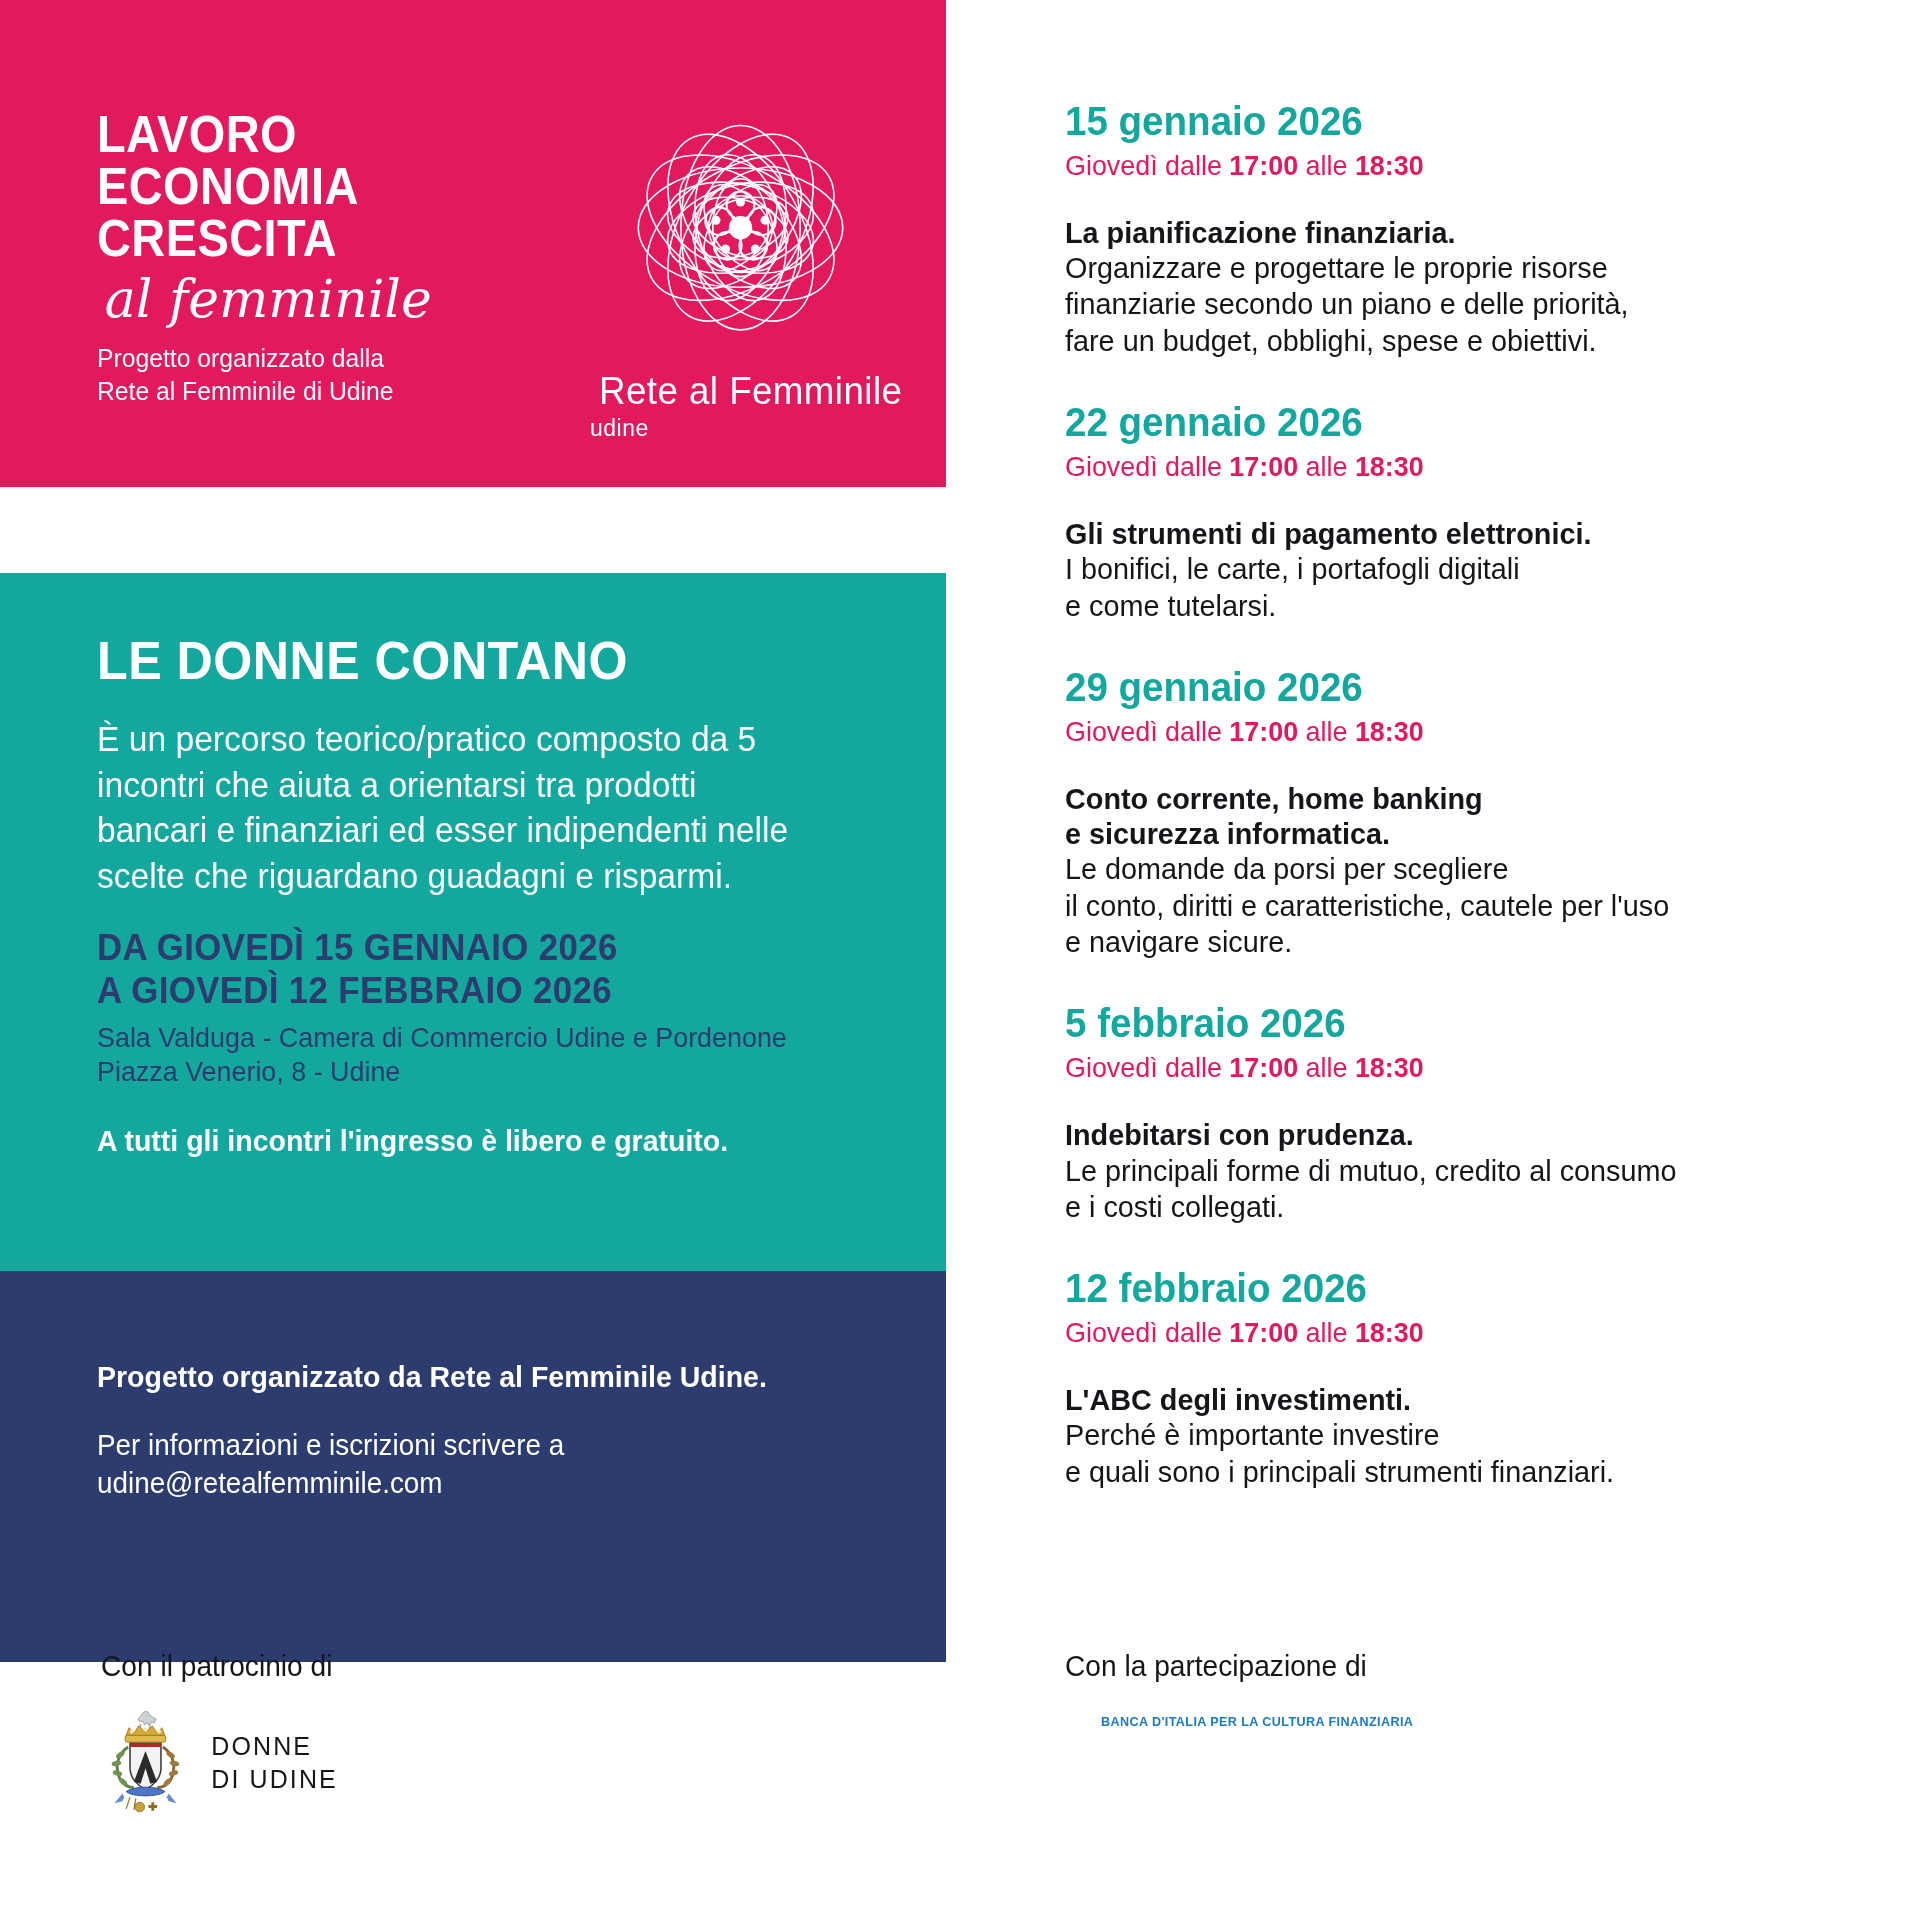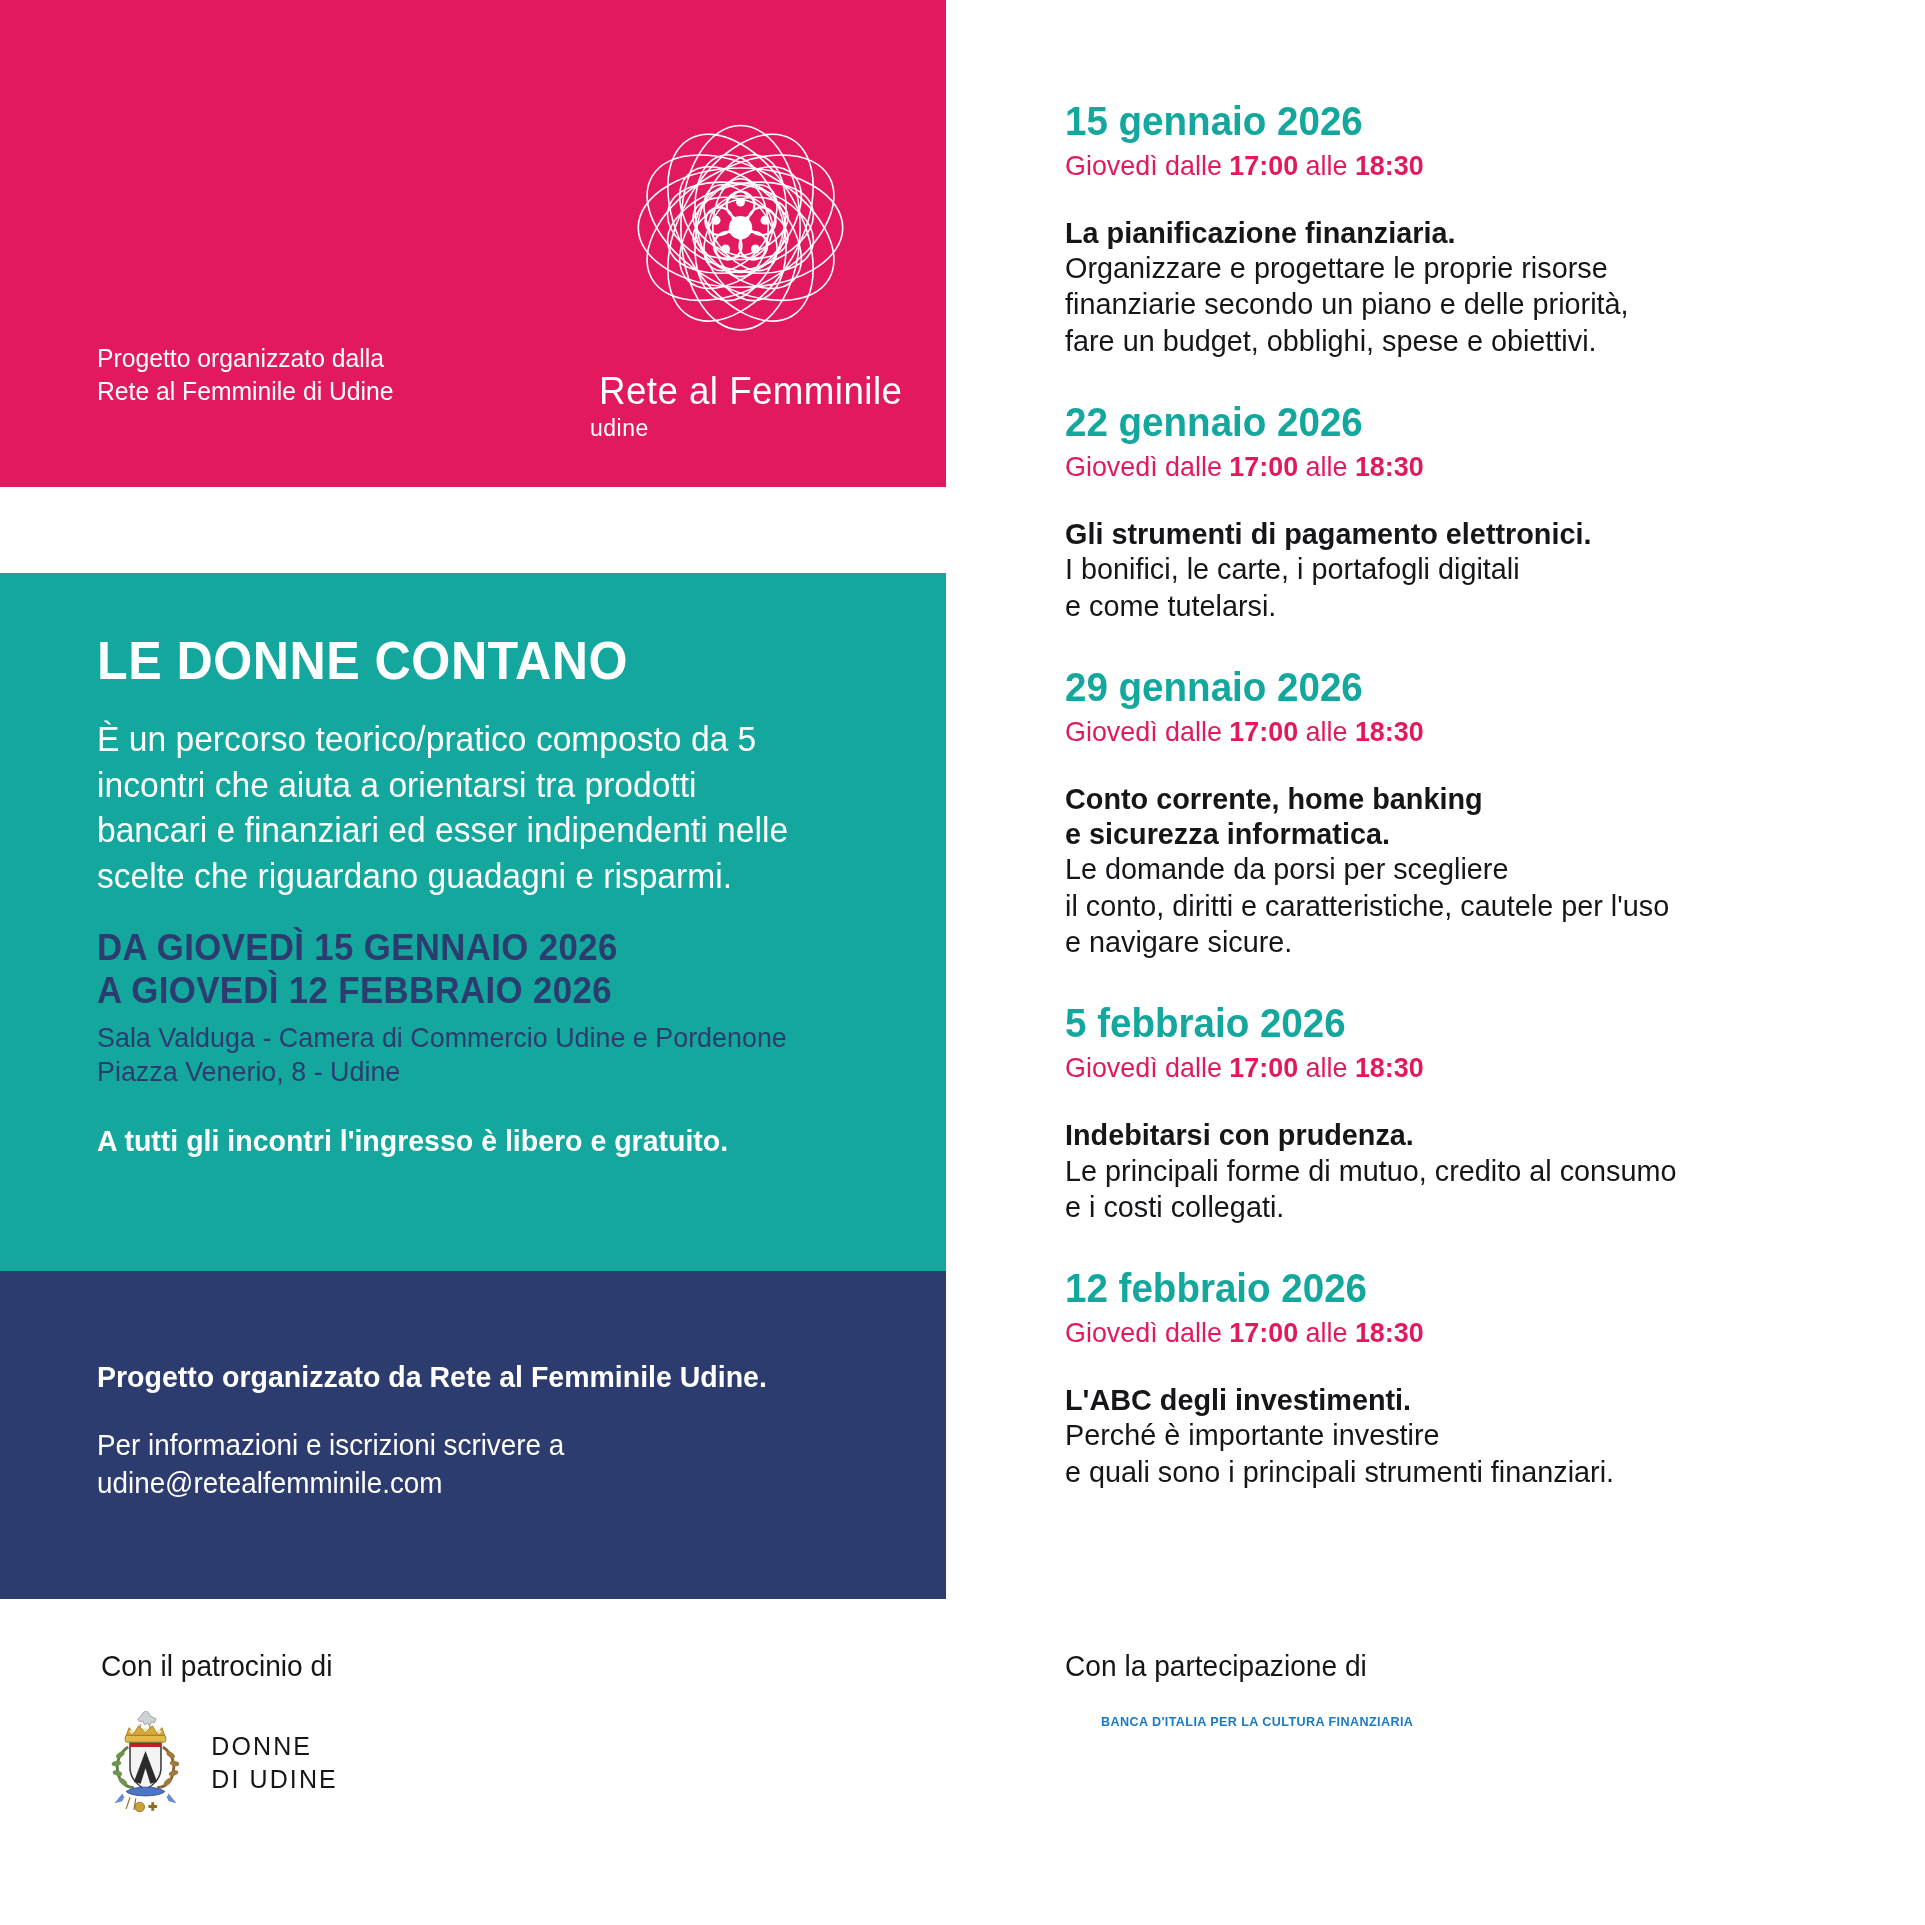--- a/index.html
+++ b/index.html
@@ -32,21 +32,21 @@
     width: 946px;
     height: 699px;
     background: #13a79d;
     box-sizing: border-box;
   }
   .block-navy {
     position: absolute;
     left: 0;
     top: 1271px;
     width: 946px;
-    height: 328px;
+    height: 391px;
     background: #2d3c6e;
     box-sizing: border-box;
   }
 
   
   .pink-left {
     position: absolute;
     left: 97px;
     top: 109px;
     width: 417px;
@@ -301,20 +301,26 @@
     margin-top: 6.8px;
     white-space: nowrap;
     margin-left: 36px;
   }
 </style>
 </head>
 <body>
 
 <div class="block-pink">
 
+  <div class="pink-left">
+    <div class="hdr-line">LAVORO</div>
+    <div class="hdr-line">ECONOMIA</div>
+    <div class="hdr-line">CRESCITA</div>
+    <div class="hdr-script">al femminile</div>
+  </div>
 
   <div class="pink-sub">
     <div>Progetto organizzato dalla</div>
     <div>Rete al Femminile di Udine</div>
   </div>
 
   <div class="logo-wrap">
     <svg class="logo-mandala" viewBox="0 0 200 230">
       <g fill="none" stroke="#ffffff" stroke-width="1.5">
         <g transform="translate(100,110)">

